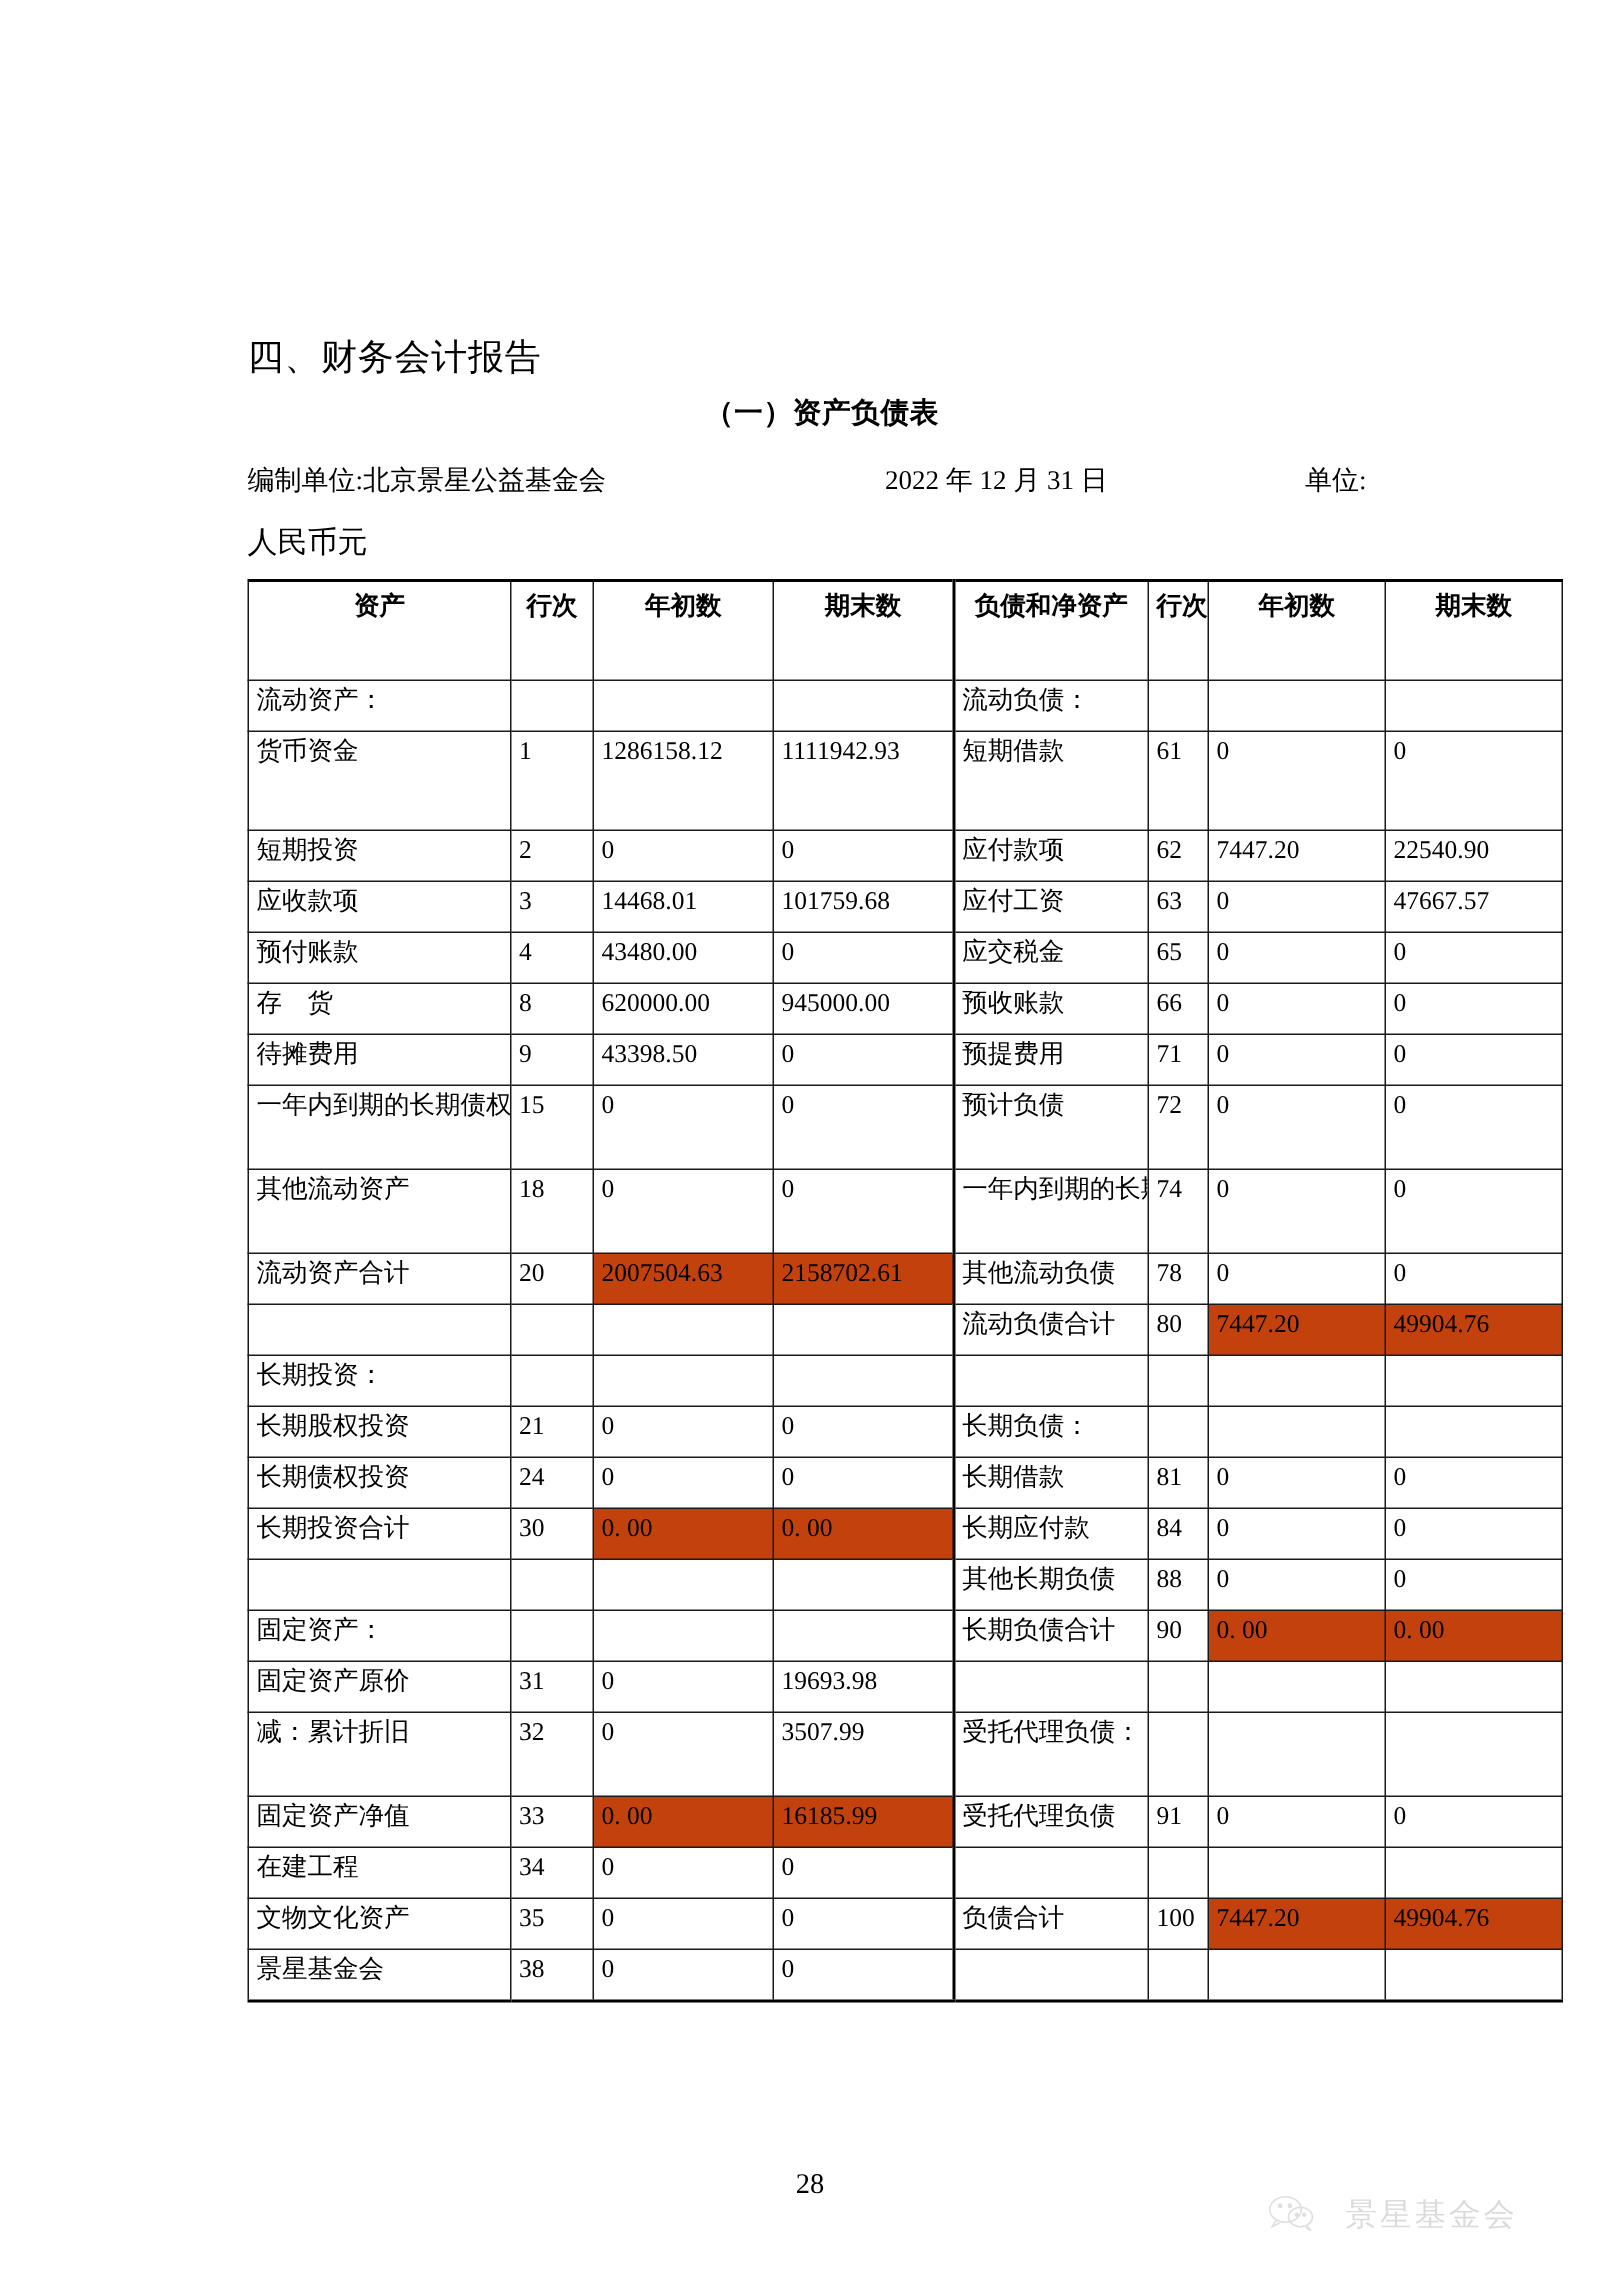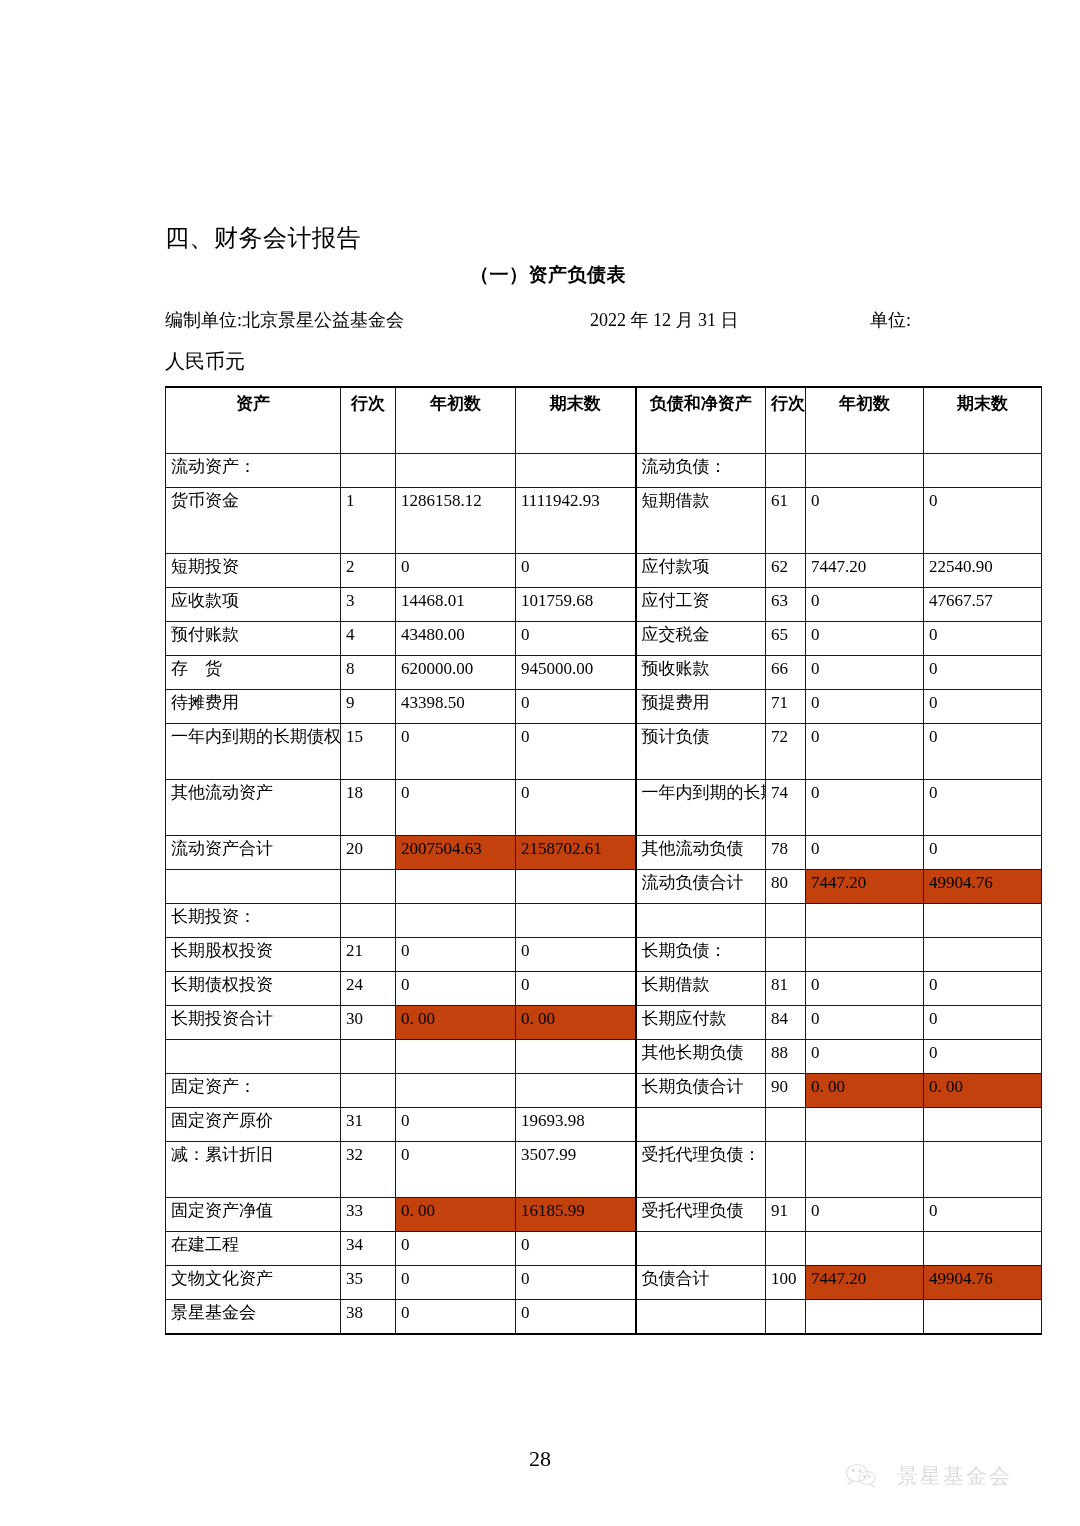--- a/index.html
+++ b/index.html
@@ -111,21 +111,21 @@
   .thick-left { border-left: 2px solid #000 !important; }
   table.bs { border-top: 2px solid #000; }
   table.bs tr:last-child td { border-bottom: 2px solid #000; }
 
   .page-number {
     position: absolute;
     left: 0;
     top: 1446px;
     width: 1080px;
     text-align: center;
-    font-size: 22px;
+    font-size: 19px;
   }
   .watermark {
     position: absolute;
     left: 845px;
     top: 1462px;
     display: flex;
     align-items: center;
     gap: 20px;
     opacity: 0.30;
     color: #6b6b6b;

